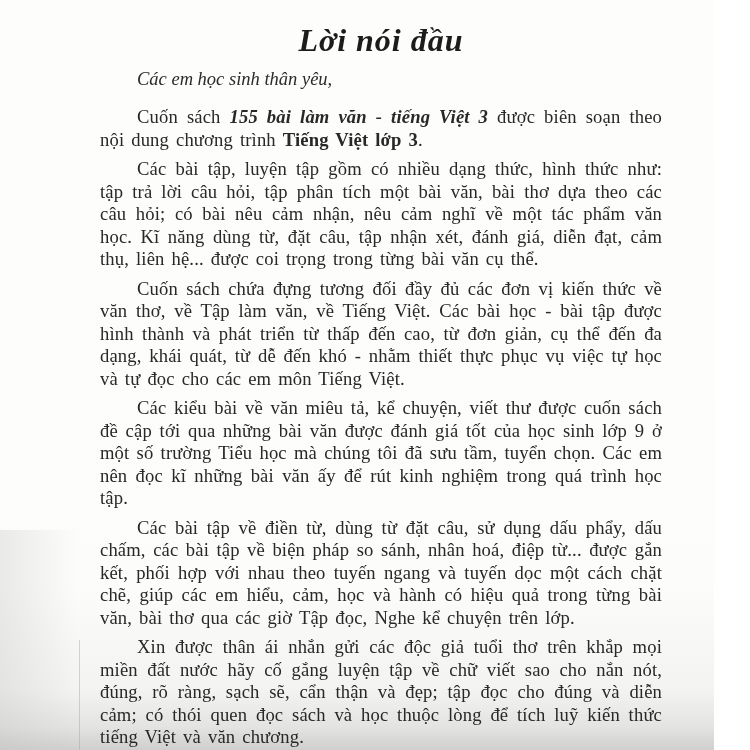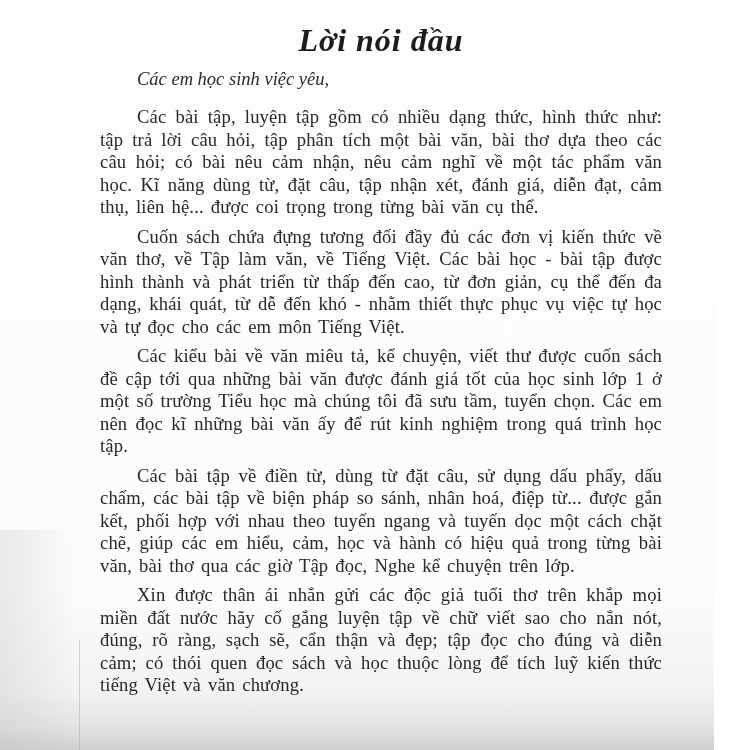--- a/index.html
+++ b/index.html
@@ -88,22 +88,23 @@
   .run-b { font-weight: bold; }
   .run-bi { font-weight: bold; font-style: italic; }
 </style>
 </head>
 <body>
 
 <div class="page">
   <div class="edge-line"></div>
   <div class="content">
     <h1 class="title">Lời nói đầu</h1>
-    <p class="salutation">Các em học sinh việc yêu,</p>
+    <p class="salutation">Các em học sinh thân yêu,</p>
     <div class="paragraphs">
+        <p class="para"><span class="run-n">Cuốn sách </span><span class="run-bi">155 bài làm văn - tiếng Việt 3</span><span class="run-n"> được biên soạn theo nội dung chương trình </span><span class="run-b">Tiếng Việt lớp 3</span><span class="run-n">.</span></p>
         <p class="para"><span class="run-n">Các bài tập, luyện tập gồm có nhiều dạng thức, hình thức như: tập trả lời câu hỏi, tập phân tích một bài văn, bài thơ dựa theo các câu hỏi; có bài nêu cảm nhận, nêu cảm nghĩ về một tác phẩm văn học. Kĩ năng dùng từ, đặt câu, tập nhận xét, đánh giá, diễn đạt, cảm thụ, liên hệ... được coi trọng trong từng bài văn cụ thể.</span></p>
         <p class="para"><span class="run-n">Cuốn sách chứa đựng tương đối đầy đủ các đơn vị kiến thức về văn thơ, về Tập làm văn, về Tiếng Việt. Các bài học - bài tập được hình thành và phát triển từ thấp đến cao, từ đơn giản, cụ thể đến đa dạng, khái quát, từ dễ đến khó - nhằm thiết thực phục vụ việc tự học và tự đọc cho các em môn Tiếng Việt.</span></p>
-        <p class="para"><span class="run-n">Các kiểu bài về văn miêu tả, kể chuyện, viết thư được cuốn sách đề cập tới qua những bài văn được đánh giá tốt của học sinh lớp 1 ở một số trường Tiểu học mà chúng tôi đã sưu tầm, tuyển chọn. Các em nên đọc kĩ những bài văn ấy để rút kinh nghiệm trong quá trình học tập.</span></p>
+        <p class="para"><span class="run-n">Các kiểu bài về văn miêu tả, kể chuyện, viết thư được cuốn sách đề cập tới qua những bài văn được đánh giá tốt của học sinh lớp 9 ở một số trường Tiểu học mà chúng tôi đã sưu tầm, tuyển chọn. Các em nên đọc kĩ những bài văn ấy để rút kinh nghiệm trong quá trình học tập.</span></p>
         <p class="para"><span class="run-n">Các bài tập về điền từ, dùng từ đặt câu, sử dụng dấu phẩy, dấu chấm, các bài tập về biện pháp so sánh, nhân hoá, điệp từ... được gắn kết, phối hợp với nhau theo </span><span class="run-i">tuyến ngang</span><span class="run-n"> và </span><span class="run-i">tuyến dọc</span><span class="run-n"> một cách chặt chẽ, giúp các em hiểu, cảm, học và hành có hiệu quả trong từng bài văn, bài thơ qua các giờ </span><span class="run-i">Tập đọc</span><span class="run-n">, </span><span class="run-i">Nghe kể chuyện</span><span class="run-n"> trên lớp.</span></p>
         <p class="para"><span class="run-n">Xin được thân ái nhắn gửi các độc giả tuổi thơ trên khắp mọi miền đất nước </span><span class="run-i">hãy cố gắng luyện tập về chữ viết</span><span class="run-n"> sao cho nắn nót, đúng, rõ ràng, sạch sẽ, cẩn thận và đẹp; </span><span class="run-i">tập đọc</span><span class="run-n"> cho đúng và diễn cảm; </span><span class="run-i">có thói quen đọc sách và học thuộc lòng</span><span class="run-n"> để tích luỹ kiến thức tiếng Việt và văn chương.</span></p>
       </div>
   </div>
 </div>
 
 </body></html>

